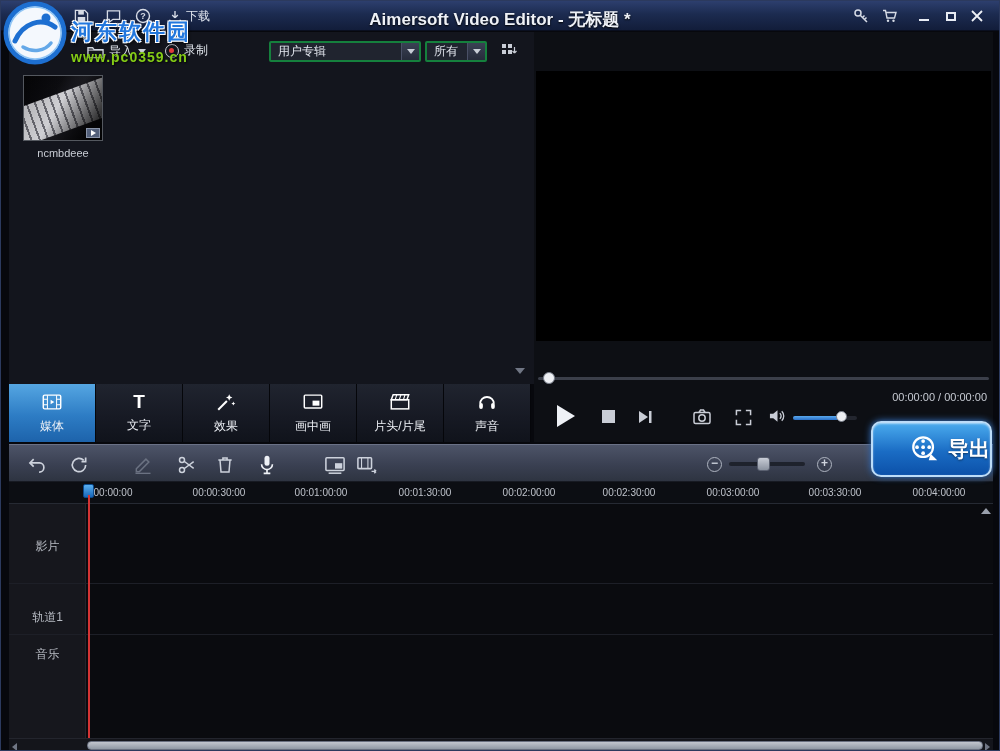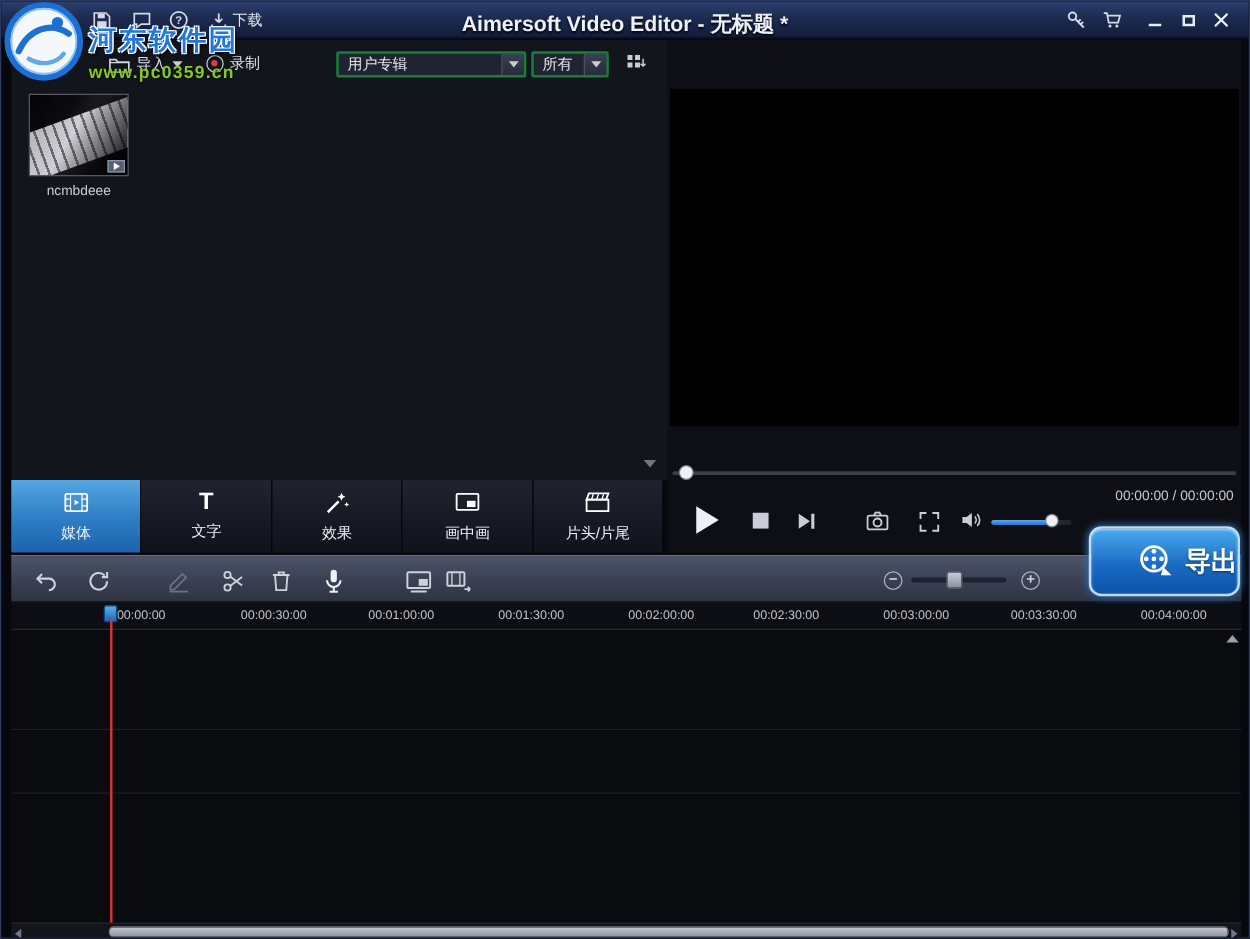--- a/index.html
+++ b/index.html
@@ -250,20 +250,28 @@
       <span class="tab-label">画中画</span>
     </div>
     <div class="tab">
       <svg width="22" height="22" viewBox="0 0 24 24">
           <rect x="2.5" y="9.5" width="19" height="10" fill="none" stroke="#fff" stroke-width="1.6"></rect>
           <path d="M2.5 9.5 4.5 4h17l-2 5.5z" fill="none" stroke="#fff" stroke-width="1.6"></path>
           <path d="M8.5 4 6.8 9.5M13 4l-1.7 5.5M17.5 4l-1.7 5.5" stroke="#fff" stroke-width="1.2"></path>
         </svg>
       <span class="tab-label">片头/片尾</span>
     </div>
+    <div class="tab">
+      <svg width="22" height="22" viewBox="0 0 24 24">
+          <path d="M4.5 14a7.5 7.5 0 0 1 15 0" fill="none" stroke="#fff" stroke-width="2"></path>
+          <rect x="3.5" y="13" width="4" height="6.5" rx="2" fill="#fff"></rect>
+          <rect x="16.5" y="13" width="4" height="6.5" rx="2" fill="#fff"></rect>
+        </svg>
+      <span class="tab-label">声音</span>
+    </div>
   </div>
 
   <div class="right-panel">
     <div class="preview"></div>
     <div class="seek-track"></div>
     <div class="seek-handle"></div>
     <div class="timecode">00:00:00 / 00:00:00</div>
 
     <div class="tpt" style="left:19px; top:371px">
       <svg width="24" height="26" viewBox="0 0 24 26">
@@ -384,20 +392,25 @@
     <span class="rl" style="left:416px">00:01:30:00</span>
     <span class="rl" style="left:520px">00:02:00:00</span>
     <span class="rl" style="left:620px">00:02:30:00</span>
     <span class="rl" style="left:724px">00:03:00:00</span>
     <span class="rl" style="left:826px">00:03:30:00</span>
     <span class="rl" style="left:930px">00:04:00:00</span>
     <div class="marker"></div>
   </div>
 
   <div class="tracks">
+    <div class="track-labels">
+      <div class="trk-label" style="top:34px">影片</div>
+      <div class="trk-label" style="top:105px">轨道1</div>
+      <div class="trk-label" style="top:142px">音乐</div>
+    </div>
     <div class="trk-row" style="top:0; height:79px"></div>
     <div class="trk-row" style="top:79px; height:51px"></div>
     <div class="trk-row" style="top:130px; height:104px"></div>
     <div class="trk-sep" style="top:79px"></div>
     <div class="trk-sep" style="top:130px"></div>
     <div class="v-arrow-up"></div>
   </div>
   <div class="playhead"></div>
 
   <div class="hscroll">

